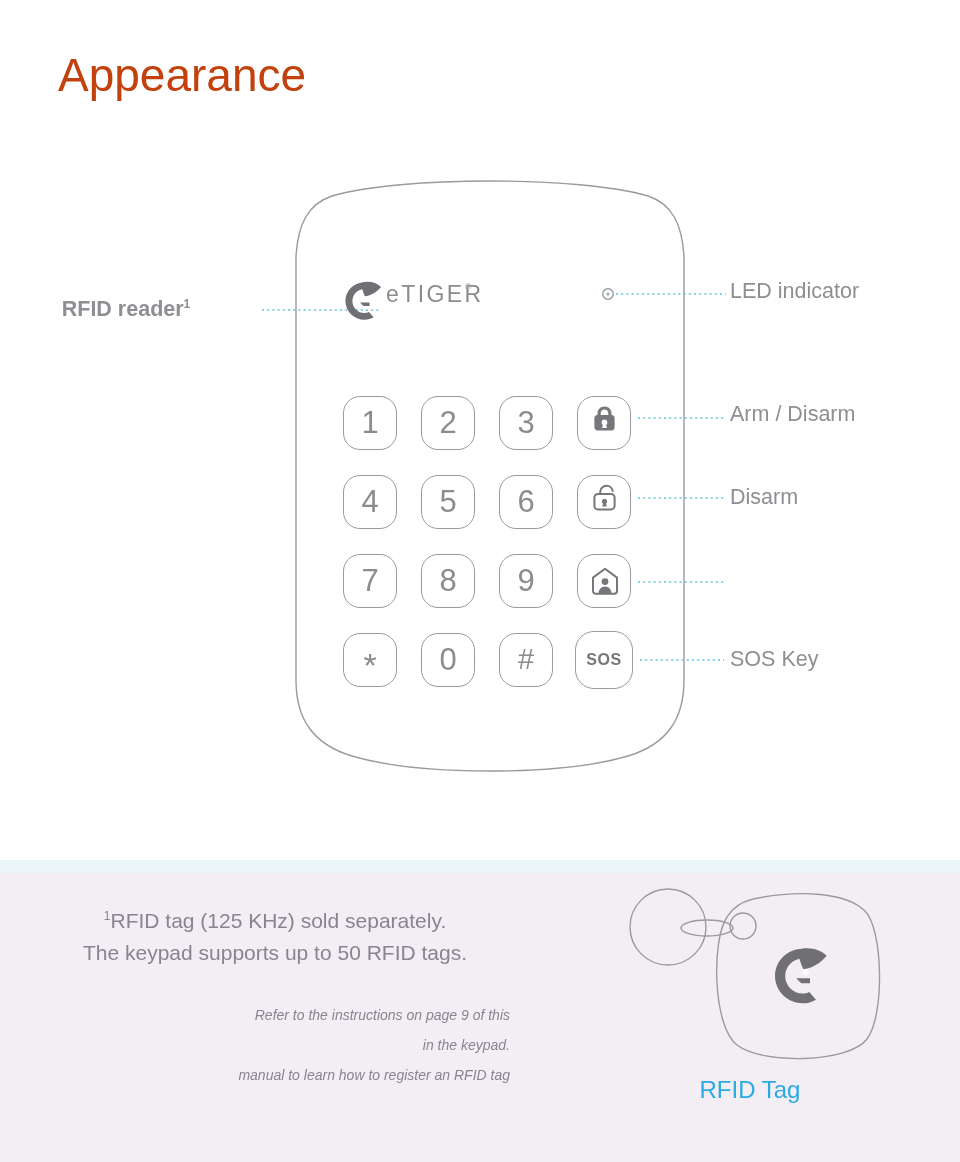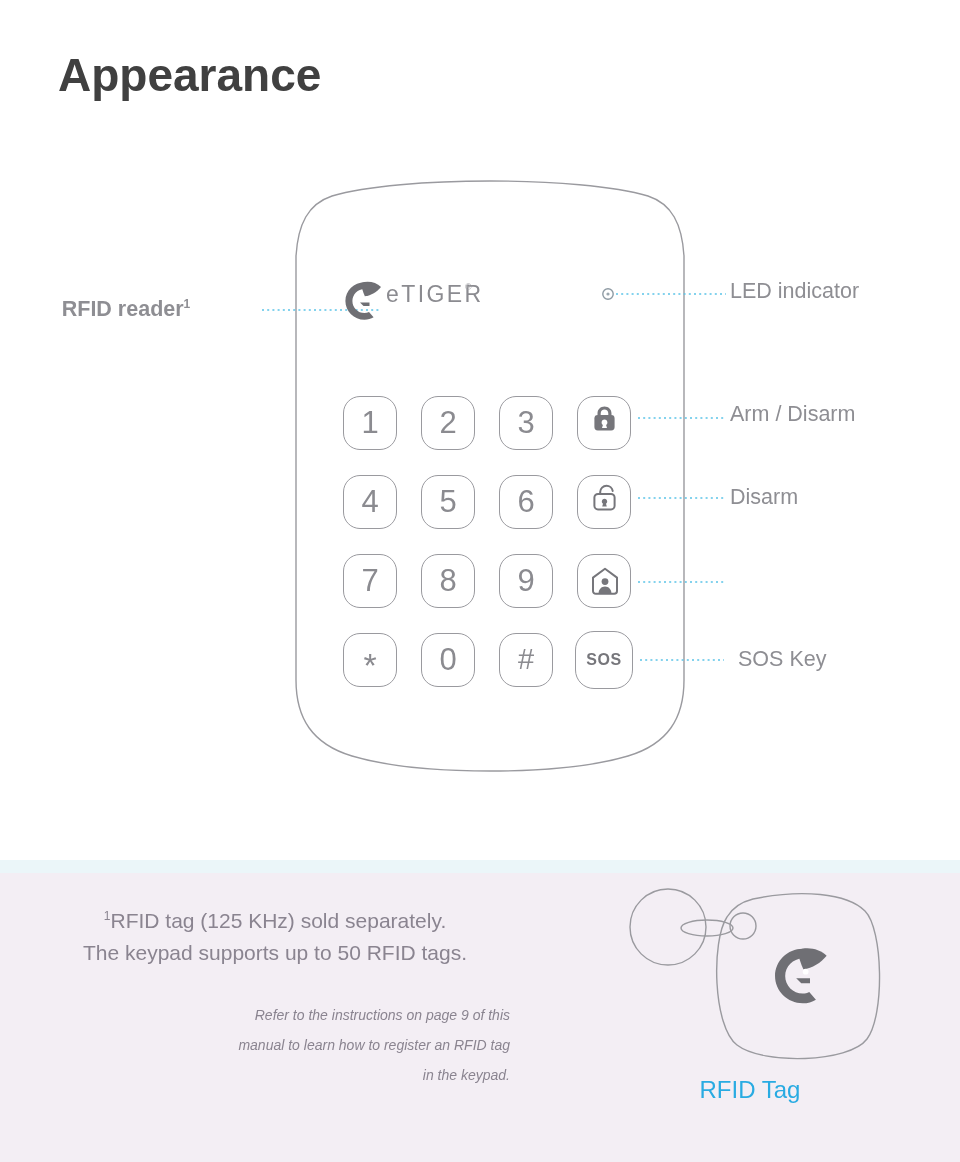--- a/index.html
+++ b/index.html
@@ -22,22 +22,22 @@
     width: 960px;
     height: 860px;
     background: #ffffff;
   }
 
   .page-title {
     position: absolute;
     left: 58px;
     top: 52px;
     font-size: 46px;
-    color: #404040;
-    font-weight: 700;
+    color: #c2410c;
+    font-weight: 400;
     letter-spacing: 0px;
     line-height: 1;
     white-space: nowrap;
   }
 
   
   .divider-band {
     position: absolute;
     left: 0;
     top: 860px;
@@ -300,37 +300,37 @@
       <span>RFID reader</span><sup>1</sup>
     </div>
 
     <div class="callout" style="left:730px; top:276px;">LED indicator</div>
 
     <div class="callout" style="left:730px; top:399px;">Arm / Disarm</div>
 
     <div class="callout" style="left:730px; top:482px;">Disarm</div>
 
 
-    <div class="callout" style="left:730px; top:644px;margin-left:8px;">SOS Key</div>
+    <div class="callout" style="left:730px; top:644px;">SOS Key</div>
   </div>
 </div>
 
 <div class="divider-band"></div>
 
 <div class="bottom-panel"></div>
 
 <div class="footnote-block">
   <div><sup>1</sup><span>RFID tag (125 KHz) sold separately.</span></div>
   <div>The keypad supports up to 50 RFID tags.</div>
 </div>
 
 <div class="instruction-block">
   <div>Refer to the instructions on page 9 of this</div>
+  <div>in the keypad.</div>
   <div>manual to learn how to register an RFID tag</div>
-  <div>in the keypad.</div>
 </div>
 
 <div class="tag-stage">
   <svg width="270" height="215" viewBox="0 0 270 215">
 
     <circle cx="53" cy="52" r="38" fill="none" stroke="#9a9a9f" stroke-width="1.4"></circle>
 
     <ellipse cx="92" cy="53" rx="26" ry="8" fill="none" stroke="#9a9a9f" stroke-width="1.4"></ellipse>
 
     <path d="M 138 24

